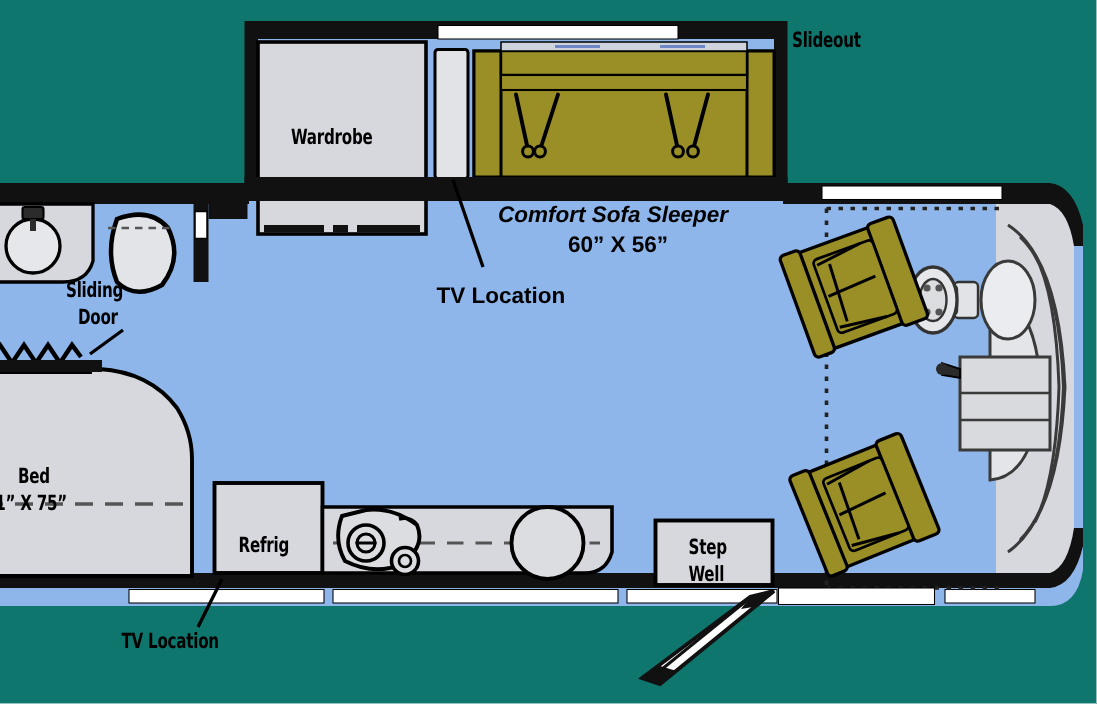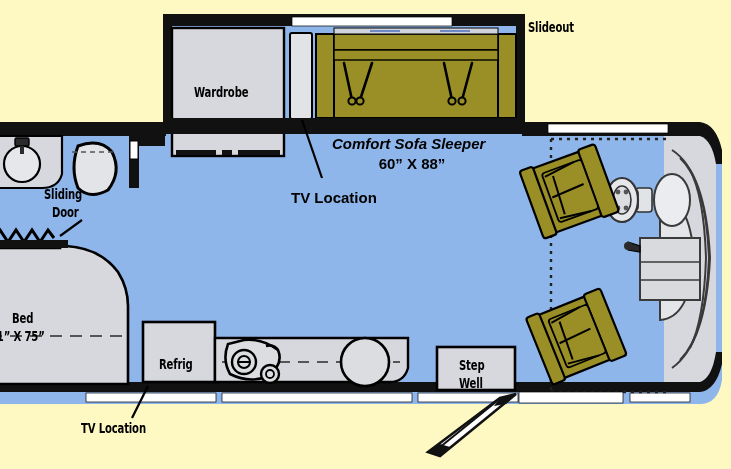--- a/index.html
+++ b/index.html
@@ -1,18 +1,18 @@
 <!DOCTYPE html>
 <html><head>
 <meta charset="utf-8">
 <title>RV Floorplan</title>
 <style>
   html,body{margin:0;padding:0;background:#ffffff;}
   body{font-family:"Liberation Sans",sans-serif;}
-  #stage{position:relative;width:731px;height:469px;background:#fef9c3;overflow:hidden;}
+  #stage{position:relative;width:731px;height:469px;background:#0f766e;overflow:hidden;}
   #stage svg{position:absolute;left:0;top:0;}
   .lbl{position:absolute;color:#000;font-weight:bold;white-space:pre;line-height:1.12;}
   .lbl.cond{font-family:"Liberation Sans Narrow","DejaVu Sans Condensed","Liberation Sans",sans-serif;
             transform:scaleX(.80);transform-origin:left center;letter-spacing:-0.2px;}
   .lbl.wide{font-family:"Liberation Sans",sans-serif;}
   .ctr{text-align:center;}
 </style>
 </head>
 <body>
 
@@ -207,21 +207,21 @@
   <line x1="82" y1="220" x2="60" y2="236" stroke="#000" stroke-width="2.2"></line>
 
   </g>
 </svg>
 
 <div class="lbl cond" style="left:528px; top:20px; font-size:14px;">Slideout</div>
 
 <div class="lbl cond" style="left:194px; top:85px; font-size:14px;">Wardrobe</div>
 
 <div class="lbl wide ctr" style="left:332px; top:136px; font-size:15px;font-style:italic;">Comfort Sofa Sleeper</div>
-<div class="lbl wide ctr" style="left:332px; top:156px; width:160px; font-size:15px;">60” X 88”</div>
+<div class="lbl wide ctr" style="left:332px; top:156px; width:160px; font-size:15px;">60” X 56”</div>
 
 <div class="lbl wide" style="left:291px; top:190px; font-size:15px;">TV Location</div>
 
 <div class="lbl cond ctr" style="left:44px; top:187px; font-size:14px;">Sliding</div>
 <div class="lbl cond ctr" style="left:52px; top:205px; font-size:14px;">Door</div>
 
 <div class="lbl cond" style="left:12px; top:311px; font-size:14px;">Bed</div>
 <div class="lbl cond" style="left:-10px; top:329px; font-size:14px;">51” X 75”</div>
 
 <div class="lbl cond" style="left:159px; top:357px; font-size:14px;">Refrig</div>

